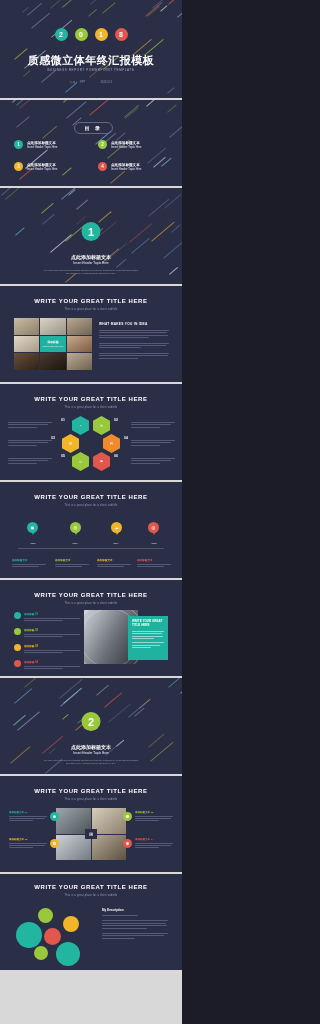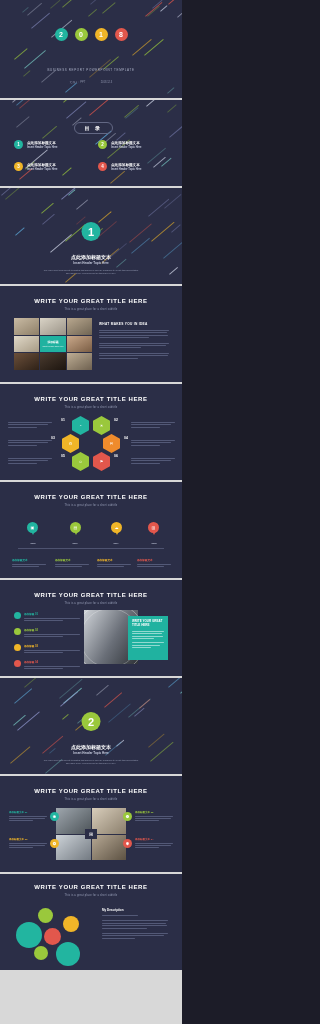--- a/index.html
+++ b/index.html
@@ -71,20 +71,21 @@
       <div class="circ greenc" style="width:13px;height:13px;font-size:7px">
           <span>0</span>
         </div>
       <div class="circ yellowc" style="width:13px;height:13px;font-size:7px">
           <span>1</span>
         </div>
       <div class="circ redc" style="width:13px;height:13px;font-size:7px">
           <span>8</span>
         </div>
     </div>
+    <div class="ctr t-main" style="top:53px;font-size:11px">质感微立体年终汇报模板</div>
     <div class="ctr t-sub" style="top:68px;font-size:3px;letter-spacing:.6px">BUSINESS REPORT POWERPOINT TEMPLATE</div>
     <div class="ctr" style="top:80px;font-size:2.6px;color:#8f95ad;">
       <span>汇报人：PPT</span>
       <span style="display:inline-block;width:14px"></span>
       <span>2018.12.3</span>
     </div>
   </div>
 
   <div class="slide" style="height:86px">
     <div class="stripes" id="st2">

